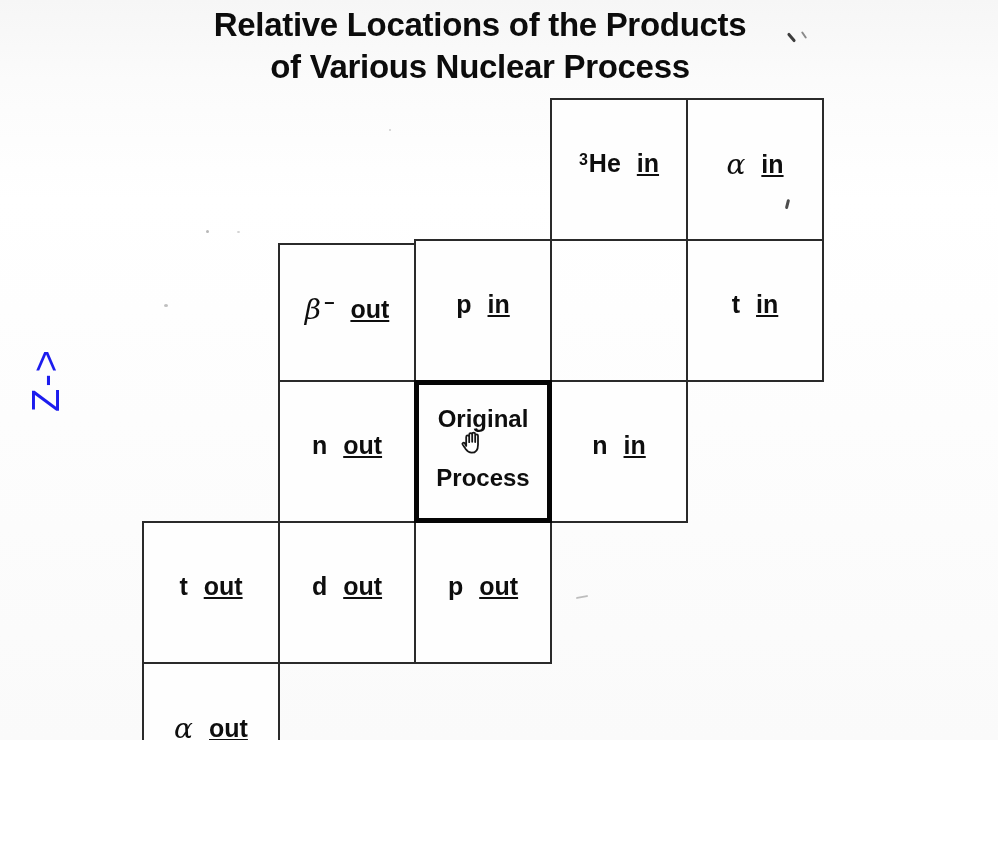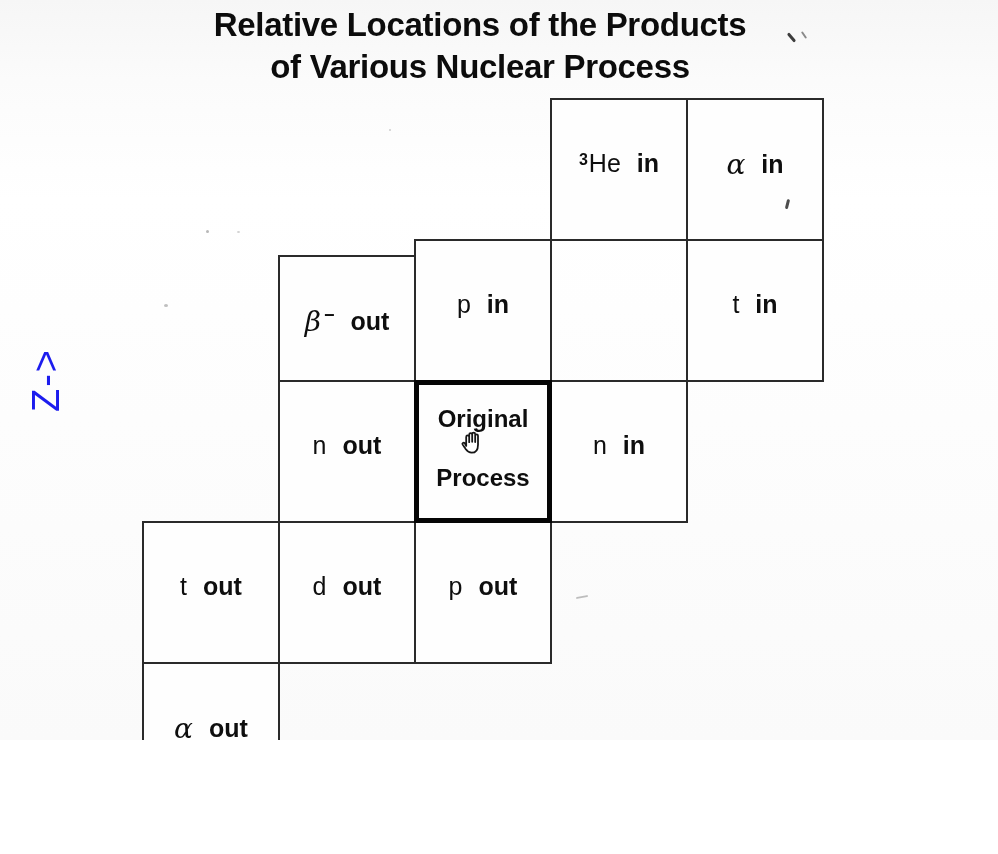--- a/index.html
+++ b/index.html
@@ -32,22 +32,22 @@
   .cell{
     position:absolute;width:138px;height:143px;box-sizing:border-box;
     background:#fefefe;border:2px solid #2a2a2a;
     display:flex;align-items:center;justify-content:center;
     padding-bottom:12px;
   }
   .cell.center{border:5px solid #050505;z-index:3;padding-bottom:6px;}
   .lbl{
     font-weight:bold;font-size:25px;line-height:1;color:#0e0e0e;white-space:nowrap;
   }
-  .word{margin-left:16px;}
-  .sym{font-weight:normal;}
+  .word{margin-left:16px;text-decoration:underline;}
+  .sym{font-weight:bold;}
   .greek{
     font-family:"DejaVu Serif","Liberation Serif",serif;
     font-style:italic;font-weight:500;font-size:28px;position:relative;top:1px;
   }
   sup.pre{font-size:16px;vertical-align:7px;margin-right:1px;font-weight:bold;}
   sup.chg{font-size:18px;vertical-align:9px;margin-left:3px;font-weight:bold;font-family:"Liberation Sans",sans-serif;font-style:normal;}
   .olbl{display:flex;flex-direction:column;row-gap:35px;text-align:center;
     font-size:24px;font-weight:bold;line-height:1;color:#0e0e0e;}
   .hand{position:absolute;left:38px;top:41px;width:30px;height:32px;}
   .note{
@@ -73,21 +73,21 @@
   <div id="grid">
 
     <div class="cell" style="left:407px;top:-1px">
       <span class="lbl"><sup class="pre">3</sup><span class="sym">He</span><span class="word">in</span></span>
     </div>
 
     <div class="cell" style="left:543px;top:-1px">
       <span class="lbl"><span class="sym greek">α</span><span class="word">in</span></span>
     </div>
 
-    <div class="cell" style="left:135px;top:156px">
+    <div class="cell" style="left:135px;top:144px">
       <span class="lbl"><span class="sym greek">β</span><sup class="chg">−</sup><span class="word">out</span></span>
     </div>
 
     <div class="cell" style="left:271px;top:140px">
       <span class="lbl"><span class="sym">p</span><span class="word">in</span></span>
     </div>
 
 
     <div class="cell" style="left:543px;top:140px">
       <span class="lbl"><span class="sym">t</span><span class="word">in</span></span>

